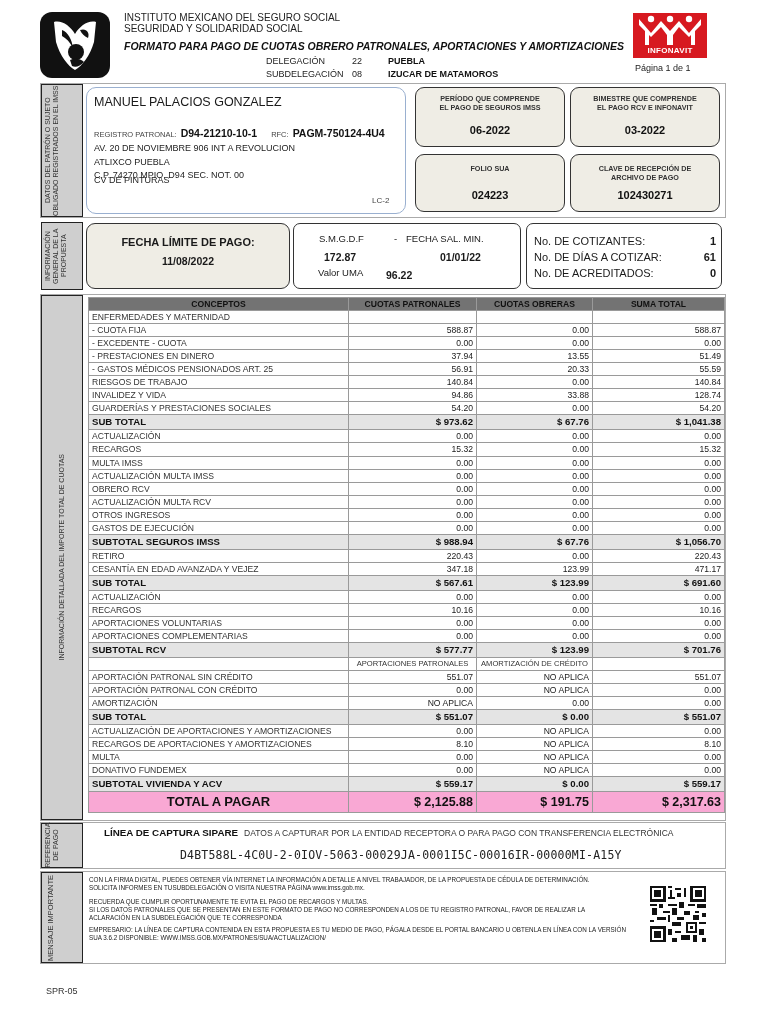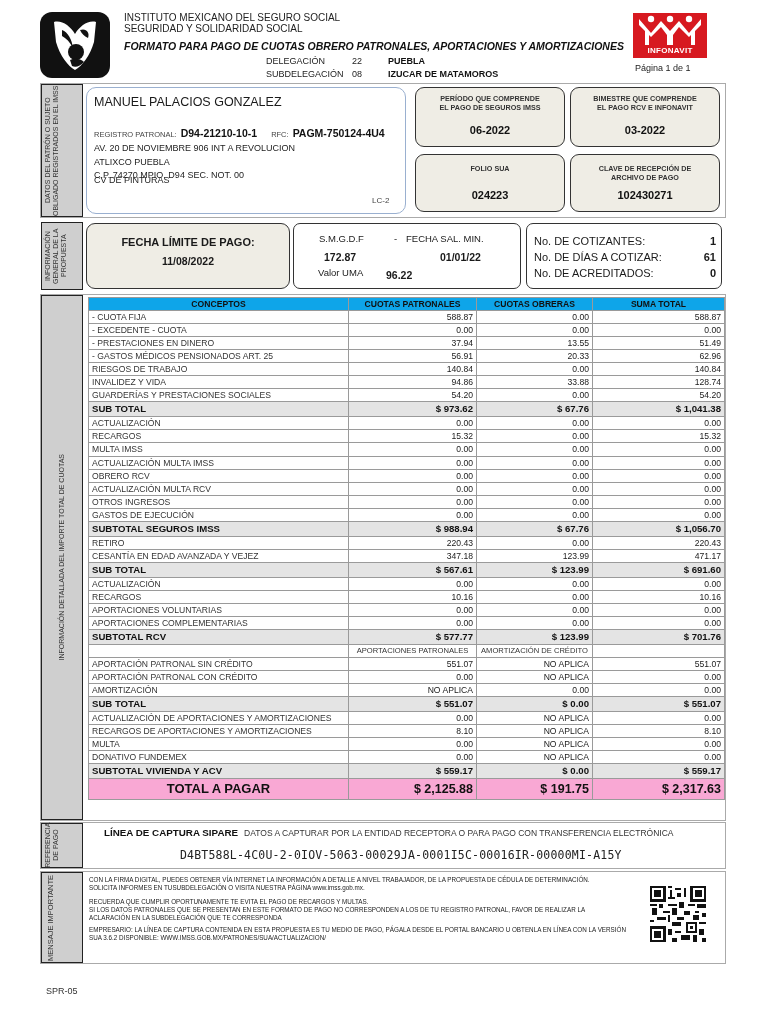--- a/index.html
+++ b/index.html
@@ -34,21 +34,21 @@
   
   .rbox { border: 1.5px solid #333; border-radius: 9px; background: #efede5; text-align: center; }
   .rbox .lbl { font-size: 7.2px; font-weight: bold; color: #333; line-height: 1.2; margin-top: 7px; }
   .rbox .val { font-size: 11px; font-weight: bold; color: #111; position: absolute; left: 0; right: 0; }
 
   .wbox { border: 1.5px solid #333; border-radius: 7px; background: #fff; }
 
   
   table.cuotas { position: absolute; left: 88px; top: 297px; width: 636px; border-collapse: collapse; table-layout: fixed; }
   table.cuotas td, table.cuotas th { border: 1px solid #9a9a9a; font-size: 8.6px; height: 13.05px; padding: 0 3px; white-space: nowrap; overflow: hidden; line-height: 12px; }
-  table.cuotas th { background: #0ea5e9; font-weight: bold; text-align: center; color: #111; }
+  table.cuotas th { background: #737373; font-weight: bold; text-align: center; color: #111; }
   table.cuotas td.num { text-align: right; }
   table.cuotas tr.sub td { background: #e4e4e4; font-weight: bold; font-size: 9.6px; color: #111; height: 15px; }
   table.cuotas tr.subhead td { font-size: 7.6px; text-align: center; color: #333; }
   table.cuotas tr.total td { background: #f9a8d4; font-weight: bold; font-size: 12.5px; height: 21px; color: #111; }
   table.cuotas tr.total td.lbl { text-align: center; font-size: 13px; }
   table.cuotas td.c0 { color: #333; }
 
   
   .cap-title { font-size: 9.8px; font-weight: bold; color: #111; }
   .cap-desc { font-size: 8.5px; color: #333; }
@@ -173,20 +173,26 @@
   <thead>
     <tr>
       <th>CONCEPTOS</th>
       <th>CUOTAS PATRONALES</th>
       <th>CUOTAS OBRERAS</th>
       <th>SUMA TOTAL</th>
     </tr>
   </thead>
   <tbody id="cuotas-body">
       <tr class="row">
+        <td class="c0">ENFERMEDADES Y MATERNIDAD</td>
+        <td class="num"></td>
+        <td class="num"></td>
+        <td class="num"></td>
+      </tr>
+      <tr class="row">
         <td class="c0">- CUOTA FIJA</td>
         <td class="num">588.87</td>
         <td class="num">0.00</td>
         <td class="num">588.87</td>
       </tr>
       <tr class="row">
         <td class="c0">- EXCEDENTE    - CUOTA</td>
         <td class="num">0.00</td>
         <td class="num">0.00</td>
         <td class="num">0.00</td>
@@ -194,21 +200,21 @@
       <tr class="row">
         <td class="c0">- PRESTACIONES EN DINERO</td>
         <td class="num">37.94</td>
         <td class="num">13.55</td>
         <td class="num">51.49</td>
       </tr>
       <tr class="row">
         <td class="c0">- GASTOS MÉDICOS PENSIONADOS ART. 25</td>
         <td class="num">56.91</td>
         <td class="num">20.33</td>
-        <td class="num">62.96</td>
+        <td class="num">55.59</td>
       </tr>
       <tr class="row">
         <td class="c0">RIESGOS DE TRABAJO</td>
         <td class="num">140.84</td>
         <td class="num">0.00</td>
         <td class="num">140.84</td>
       </tr>
       <tr class="row">
         <td class="c0">INVALIDEZ Y VIDA</td>
         <td class="num">94.86</td>

